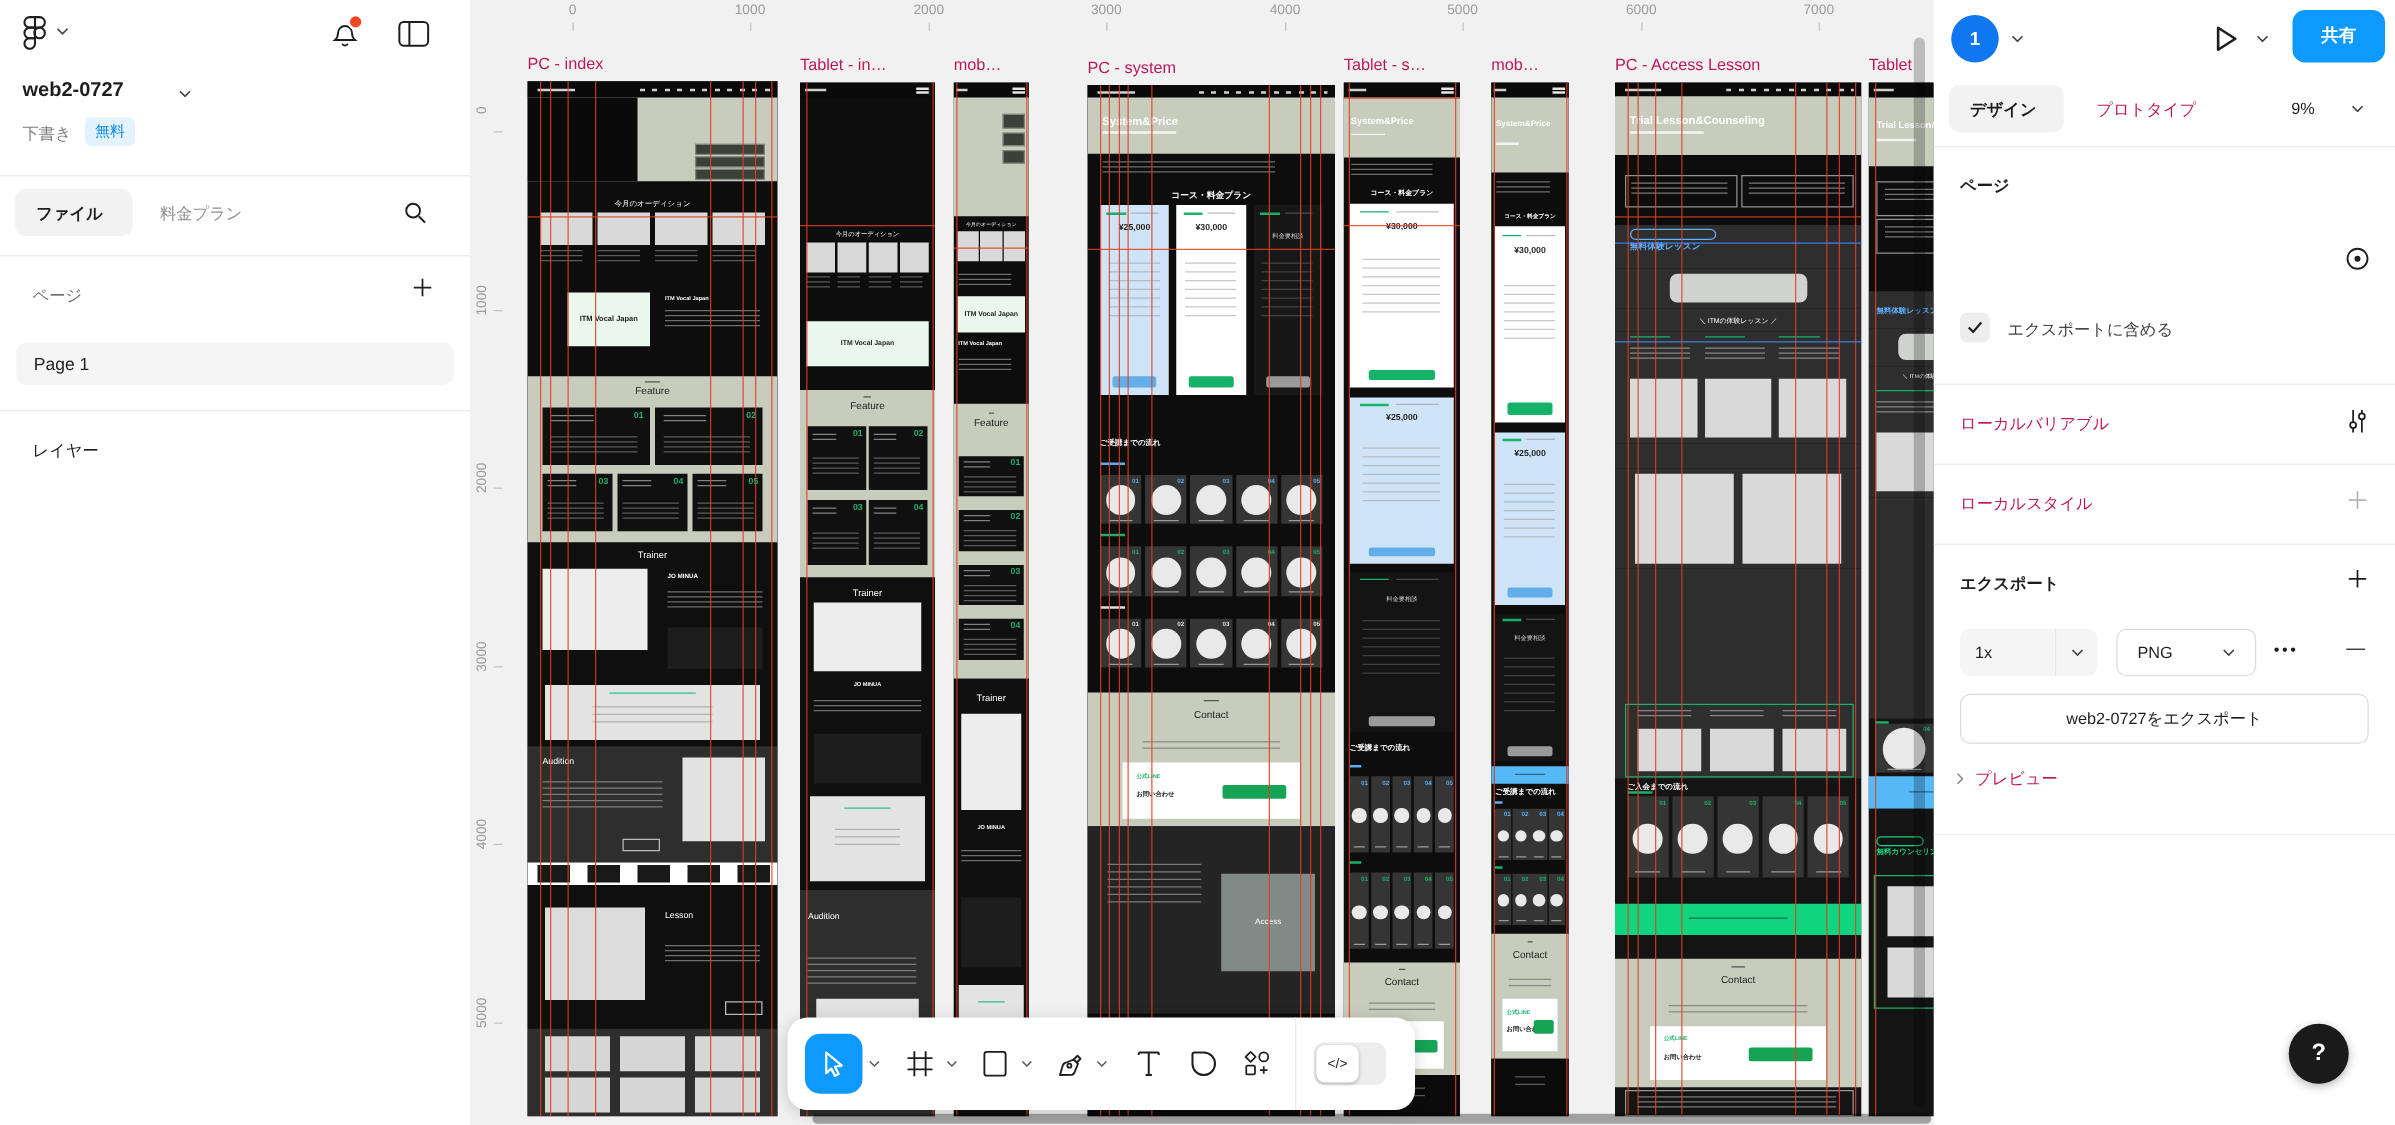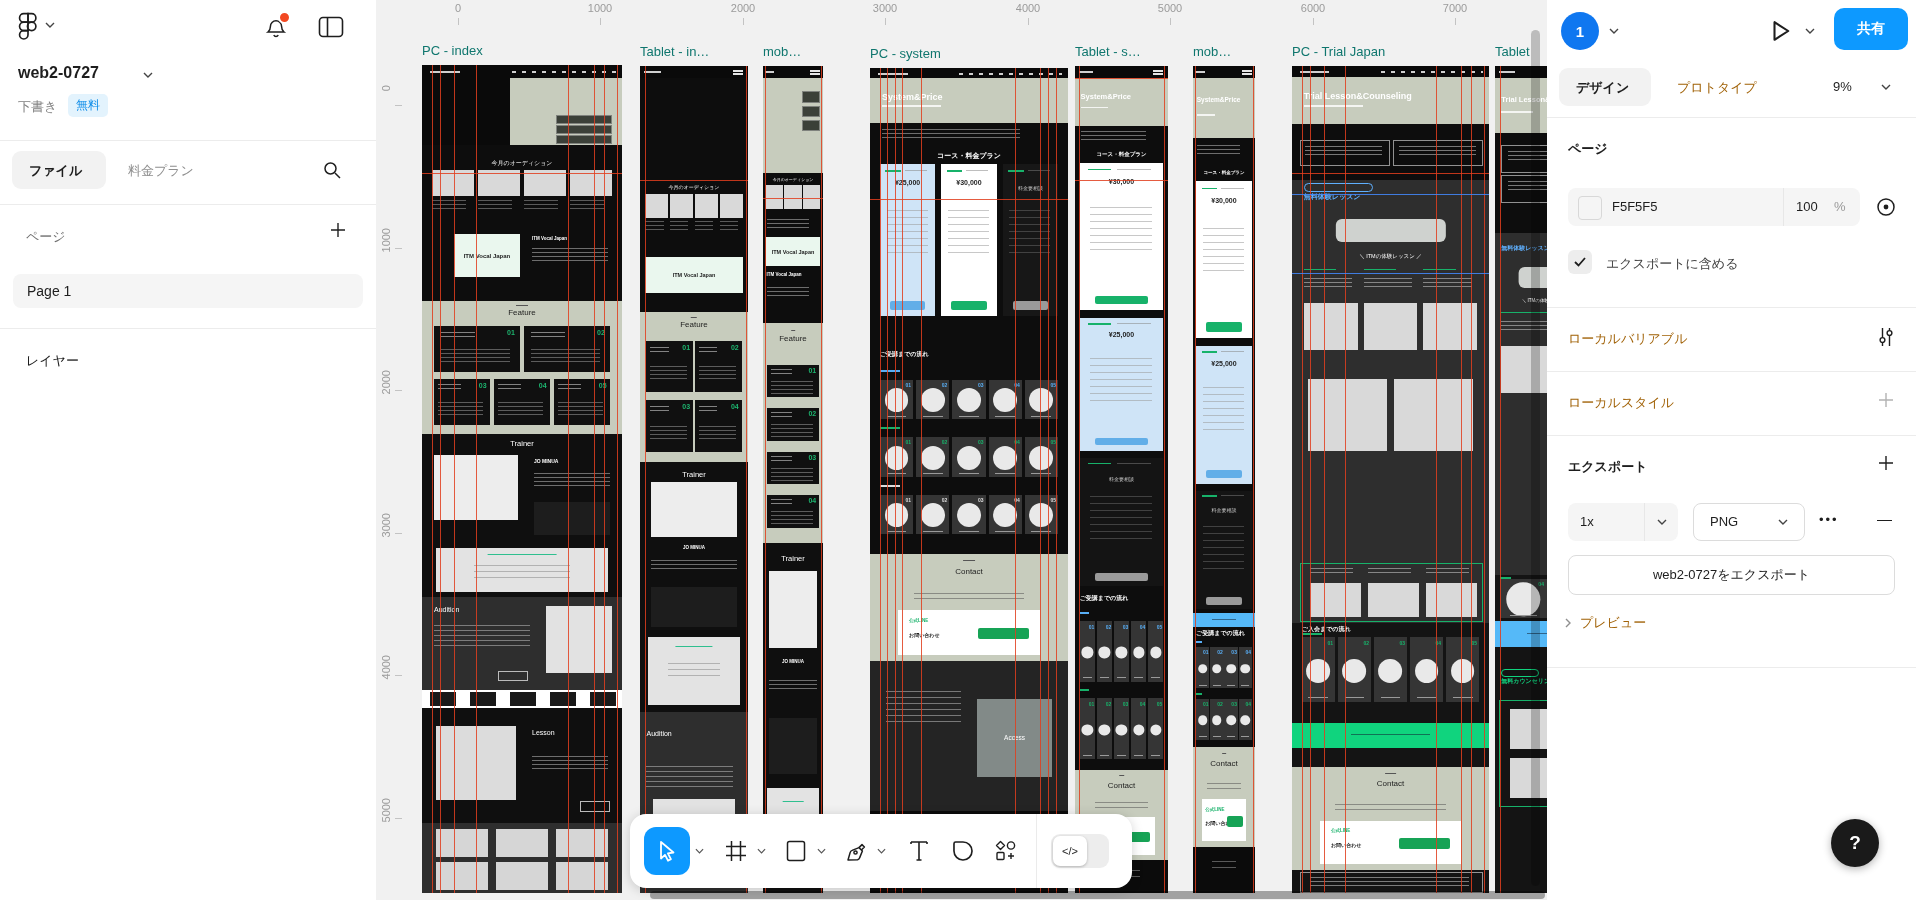--- a/index.html
+++ b/index.html
@@ -11,29 +11,29 @@
   #sidebar{left:0;top:0;width:376px;height:900px;background:#fff;border-right:1px solid #e4e4e4;}
   .divider{height:1px;background:#ececec;left:0;right:0;}
   .pill{background:#f2f2f2;border-radius:9px;}
   .gray{color:#8f8f8f;}
   
   #canvas{left:376px;top:0;width:1171px;height:900px;background:#f1f1f1;overflow:hidden;}
   .ruler-label-top{top:2px;transform:translateX(-50%);font-size:11px;color:#9b9b9b;}
   .tick-top{top:18px;width:1px;height:7px;background:#c3c3c3;}
   .ruler-label-left{left:4px;font-size:11px;color:#9b9b9b;writing-mode:vertical-rl;transform:rotate(180deg);}
   .tick-left{left:19px;width:7px;height:1px;background:#c3c3c3;}
-  .frame-title{font-size:13px;color:#0f766e;white-space:nowrap;}
+  .frame-title{font-size:13px;color:#be185d;white-space:nowrap;}
   
   #toolbar{left:254px;top:814px;width:502px;height:74px;background:#fff;border-radius:16px;
            box-shadow:0 2px 12px rgba(0,0,0,.18);display:flex;align-items:center;padding:0 14px;box-sizing:border-box;}
   .tbtn{display:flex;align-items:center;justify-content:center;}
   
   #panel{left:1547px;top:0;width:369px;height:900px;background:#fff;}
   .p-h{font-size:13px;font-weight:700;color:#1e1e1e;}
-  .p-g{font-size:13px;color:#a16207;}
+  .p-g{font-size:13px;color:#be185d;}
   .btn-blue{background:#0d99ff;color:#fff;border-radius:10px;font-size:14px;font-weight:700;
             display:flex;align-items:center;justify-content:center;}
   .input-gray{background:#f5f5f5;border-radius:8px;}
   .input-line{background:#fff;border:1px solid #dcdcdc;border-radius:8px;}
   svg{display:block;}
 </style>
 </head>
 <body>
 
 <div id="sidebar" class="abs">
@@ -933,21 +933,21 @@
             <div style="position: absolute; right: 8%; top: 40%; width: 36%; height: 26%; background: rgb(23, 163, 86); border-radius: 2px;"></div>
           </div>
         </div>
         <div style="position: absolute; left: 0px; top: 781px; width: 100%; height: 46px; background: rgb(11, 11, 11);">
           <div style="position: absolute; left: 30%; top: calc(30% + 0px); width: 40%; height: 1px; background: rgb(154, 154, 154); opacity: 0.55;"></div>
           <div style="position: absolute; left: 30%; top: calc(30% + 6px); width: 40%; height: 1px; background: rgb(154, 154, 154); opacity: 0.55;"></div>
         </div>
         <div style="position: absolute; left: 4%; top: 0px; width: 1px; height: 100%; background: rgba(224, 62, 31, 0.85);"></div>
         <div style="position: absolute; left: 96%; top: 0px; width: 1px; height: 100%; background: rgba(224, 62, 31, 0.85);"></div>
       </div>
-      <div class="abs frame-title" style="position: absolute; left: 916px; top: 44px; white-space: nowrap;">PC - Trial Japan</div>
+      <div class="abs frame-title" style="position: absolute; left: 916px; top: 44px; white-space: nowrap;">PC - Access Lesson</div>
       <div style="position: absolute; left: 916px; top: 66px; width: 197px; height: 827px; background: rgb(13, 13, 13); overflow: hidden;">
         <div style="position: absolute; left: 0px; top: 0px; width: 100%; height: 11px; background: rgb(10, 10, 10);">
           <div style="position: absolute; left: 4%; top: 45%; width: 15%; height: 2px; background: rgb(207, 207, 207);"></div>
           <div style="position: absolute; right: 3%; top: 45%; width: 52%; height: 2px; background-image: repeating-linear-gradient(90deg, rgb(207, 207, 207) 0px, rgb(207, 207, 207) 4px, transparent 4px, transparent 10px);"></div>
         </div>
         <div style="position: absolute; left: 0px; top: 11px; width: 100%; height: 47px; background: rgb(199, 204, 189);">
           <div style="position: absolute; left: 6%; top: 30%; color: rgb(255, 255, 255); font-weight: 700; font-size: 9px; white-space: nowrap;">Trial Lesson&amp;Counseling</div>
           <div style="position: absolute; left: 6%; top: 60%; width: 30%; height: 1.5px; background: rgba(255, 255, 255, 0.8);"></div>
         </div>
         <div style="position: absolute; left: 0px; top: 58px; width: 100%; height: 14px;"></div>
@@ -1242,27 +1242,20 @@
   <div class="abs" style="left:286px;top:79px;font-size:13px;">9%</div>
   <div class="abs" style="left:334px;top:84px;">
     <svg width="10" height="6" viewBox="0 0 10 6" fill="none" stroke="#444" stroke-width="1.4">
         <path d="M1 1l4 4 4-4"></path>
       </svg>
   </div>
 
   <div class="abs divider" style="top:117px;"></div>
 
   <div class="abs p-h" style="left:21px;top:140px;">ページ</div>
-  <div class="abs input-gray" style="left:21px;top:188px;width:292px;height:38px;">
-    <div class="abs" style="left:10px;top:8px;width:22px;height:22px;background:#f5f5f5;border:1px solid #d8d8d8;border-radius:4px;"></div>
-    <div class="abs" style="left:44px;top:11px;font-size:13px;">F5F5F5</div>
-    <div class="abs" style="left:215px;top:0;width:1px;height:38px;background:#e7e7e7;"></div>
-    <div class="abs" style="left:228px;top:11px;font-size:13px;">100</div>
-    <div class="abs" style="left:266px;top:11px;font-size:13px;color:#9a9a9a;">%</div>
-  </div>
   <div class="abs" style="left:328px;top:196px;">
     <svg width="22" height="22" viewBox="0 0 22 22" fill="none" stroke="#1e1e1e" stroke-width="1.5">
       <circle cx="11" cy="11" r="8"></circle>
         <circle cx="11" cy="11" r="2.4" fill="#1e1e1e" stroke="none"></circle>
     </svg>
   </div>
 
   <div class="abs" style="left:21px;top:250px;width:24px;height:24px;background:#ededed;border-radius:6px;display:flex;align-items:center;justify-content:center;">
     <svg width="12" height="10" viewBox="0 0 12 10" fill="none" stroke="#1e1e1e" stroke-width="1.8">
         <path d="M1 5l3.5 3.5L11 1"></path>

